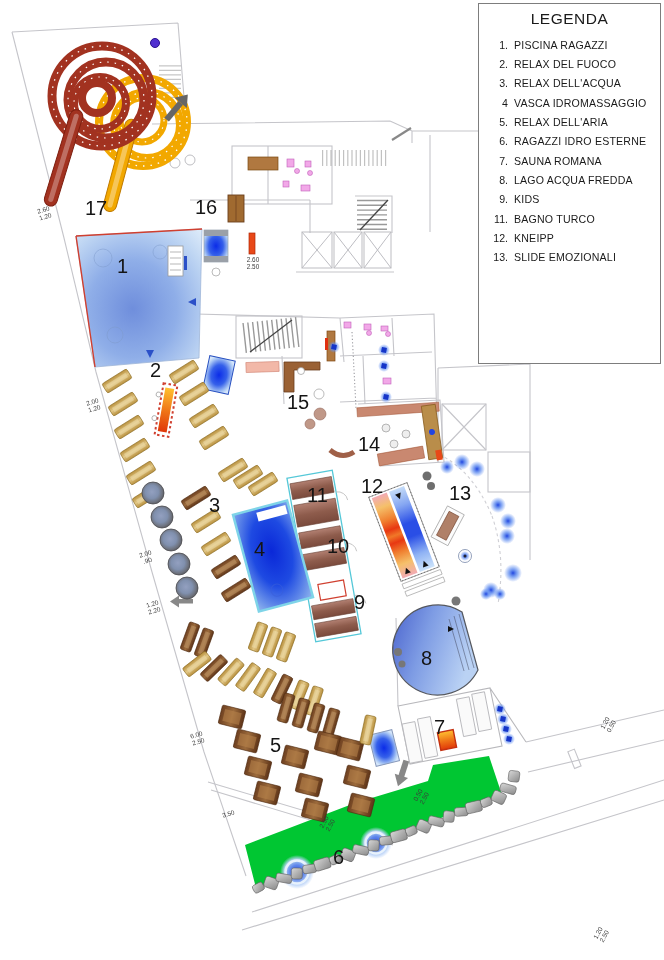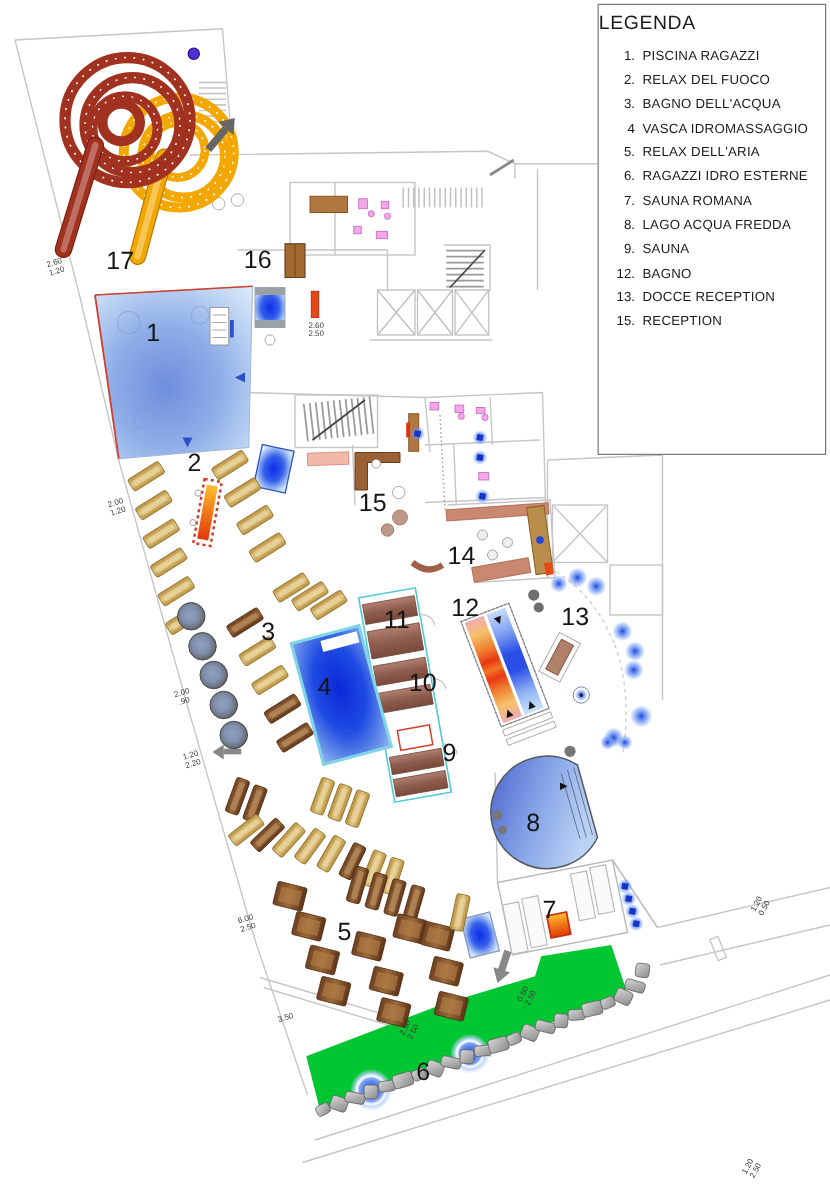--- a/index.html
+++ b/index.html
@@ -1,21 +1,21 @@
 <!DOCTYPE html>
 <html><head>
 <meta charset="utf-8">
 <style>
   html,body{margin:0;padding:0;background:#fff;}
   .stage{position:relative;width:664px;height:960px;background:#fff;overflow:hidden;
          font-family:"Liberation Sans",sans-serif;}
   .stage svg{position:absolute;left:0;top:0;}
   .legend{position:absolute;left:478px;top:3px;width:183px;height:361px;
           background:#fff;border:1.4px solid #7d7d7d;box-sizing:border-box;}
-  .legend-title{font-size:15.5px;color:#1a1a1a;letter-spacing:.5px;
+  .legend-title{text-align:center;font-size:15.5px;color:#1a1a1a;letter-spacing:.5px;
                 padding-top:6px;height:24px;}
   .legend-items{padding-top:1px;}
   .legend-row{display:flex;align-items:center;height:19.35px;font-size:10.6px;color:#1a1a1a;}
   .ln{width:29px;text-align:right;padding-right:6px;flex:none;}
   .ll{white-space:nowrap;letter-spacing:.2px;}
 </style>
 </head>
 <body>
 
 <div class="stage">
@@ -636,21 +636,21 @@
         <div class="legend-row">
           <span class="ln">1.</span>
           <span class="ll">PISCINA RAGAZZI</span>
         </div>
         <div class="legend-row">
           <span class="ln">2.</span>
           <span class="ll">RELAX DEL FUOCO</span>
         </div>
         <div class="legend-row">
           <span class="ln">3.</span>
-          <span class="ll">BAGNO DELL'ACQUA</span>
+          <span class="ll">RELAX DELL'ACQUA</span>
         </div>
         <div class="legend-row">
           <span class="ln">4</span>
           <span class="ll">VASCA IDROMASSAGGIO</span>
         </div>
         <div class="legend-row">
           <span class="ln">5.</span>
           <span class="ll">RELAX DELL'ARIA</span>
         </div>
         <div class="legend-row">
@@ -660,29 +660,29 @@
         <div class="legend-row">
           <span class="ln">7.</span>
           <span class="ll">SAUNA ROMANA</span>
         </div>
         <div class="legend-row">
           <span class="ln">8.</span>
           <span class="ll">LAGO ACQUA FREDDA</span>
         </div>
         <div class="legend-row">
           <span class="ln">9.</span>
-          <span class="ll">SAUNA</span>
+          <span class="ll">KIDS</span>
+        </div>
+        <div class="legend-row">
+          <span class="ln">11.</span>
+          <span class="ll">BAGNO TURCO</span>
         </div>
         <div class="legend-row">
           <span class="ln">12.</span>
-          <span class="ll">BAGNO</span>
+          <span class="ll">KNEIPP</span>
         </div>
         <div class="legend-row">
           <span class="ln">13.</span>
-          <span class="ll">DOCCE RECEPTION</span>
-        </div>
-        <div class="legend-row">
-          <span class="ln">15.</span>
-          <span class="ll">RECEPTION</span>
+          <span class="ll">SLIDE EMOZIONALI</span>
         </div>
       </div>
 </div>
 </div>
 
 </body></html>

